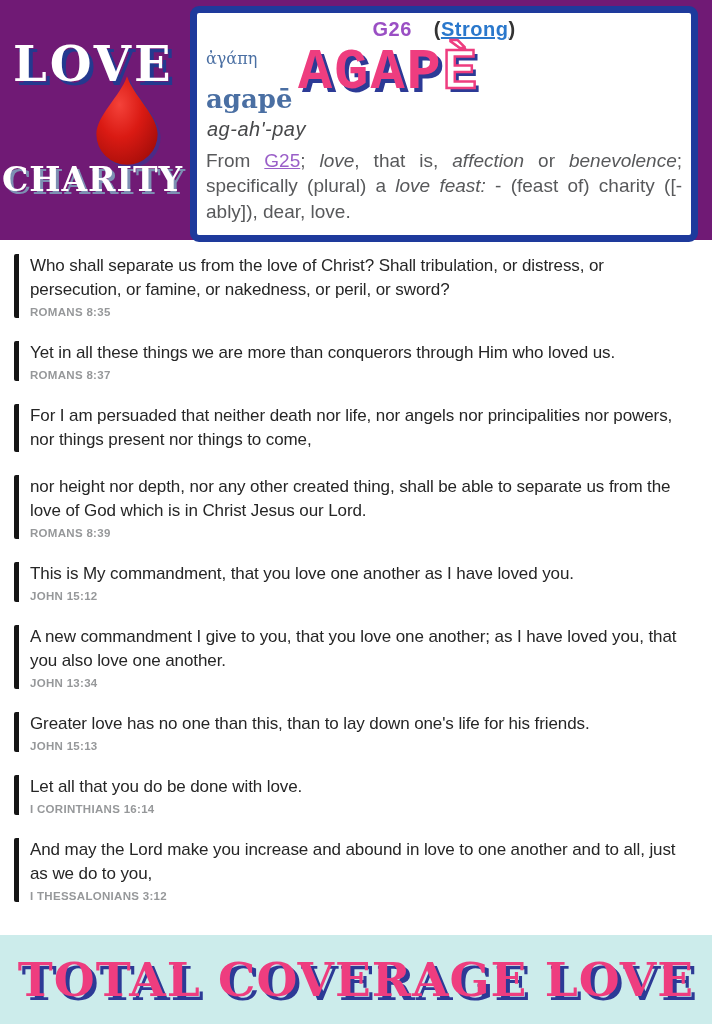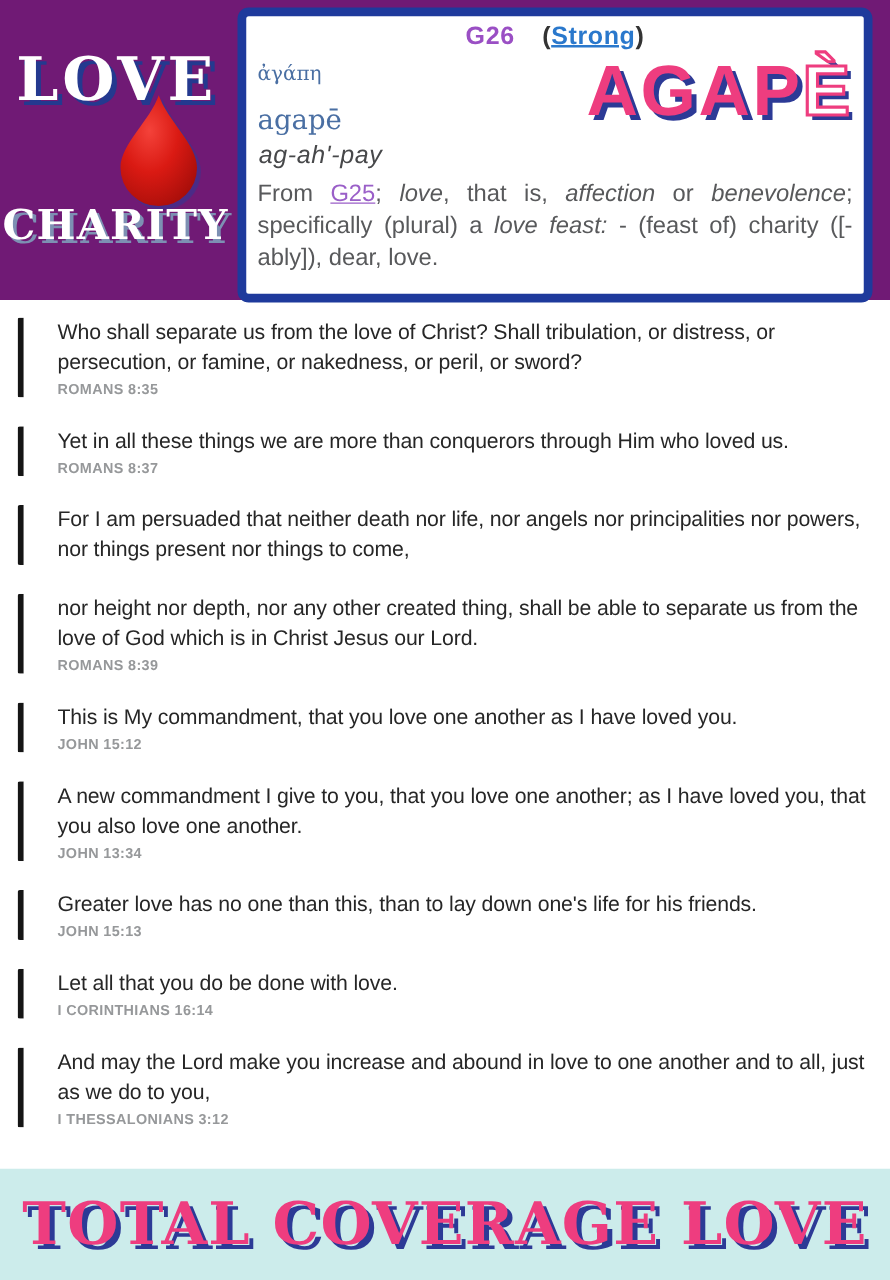--- a/index.html
+++ b/index.html
@@ -34,42 +34,42 @@
   }
   .card-top { text-align:center; font-weight:bold; font-size:20px; color:#333;
               margin-top:2px; letter-spacing:0.5px; }
   .entry-id { color:#9a4fc4; margin-right:22px; }
   .strong-link { color:#2a78cc; text-decoration:underline; cursor:pointer; }
 
   .card-mid { display:flex; align-items:flex-start; }
   .greek-col { width:92px; padding-top:8px; font-family:"DejaVu Serif", serif;
                color:#4a6fa3; }
   .greek-word { font-size:16px; margin-bottom:16px; }
-  .transliteration { font-size:22px; }
+  .transliteration { font-size:26px;font-weight:bold; }
   .headword {
-    flex:1; text-align:right; padding-top:4px;
-    font-family:Liberation Sans, sans-serif; font-weight:bold;
+    flex:1; text-align:left; padding-top:4px;
+    font-family:Liberation Mono, monospace; font-weight:bold;
     font-size:57px; letter-spacing:2px; color:#ee3d7f;
     text-shadow:4px 4px 0 #2c3a96; line-height:1.0;
   }
   .headword .accent-outline {
     color:#ffffff; -webkit-text-stroke:2.5px #ee3d7f;
   }
   .pronunciation { font-style:italic; font-size:20px; color:#47484a;
                    margin:4px 0 7px 1px; letter-spacing:0.5px; }
   .definition { font-size:19px; line-height:1.34; color:#58595b;
                 text-align:justify; }
   .seg-italic { font-style:italic; }
   .seg-link { color:#9a5fc8; text-decoration:underline; cursor:pointer; }
 
   
   .verses { width:712px; height:695px; background:#ffffff;
             padding:14px 16px 0 14px;
             display:flex; flex-direction:column; gap:23px; }
-  .verse { border-left:5px solid #151515; padding-left:27px; border-radius:2px; }
+  .verse { border-left:5px solid #151515; padding-left:11px; border-radius:2px; }
   .verse-text { font-size:17px; line-height:24px; color:#262626;
                 letter-spacing:-0.1px; max-width:672px; }
   .verse-ref { margin-top:4px; font-size:11.5px; font-weight:bold;
                color:#96989a; letter-spacing:0.3px; }
 
   
   .footer { width:712px; height:89px; background:#cceceb;
             display:flex; align-items:center; justify-content:center; }
   .footer-title {
     font-family:"DejaVu Serif", serif; font-weight:bold;

